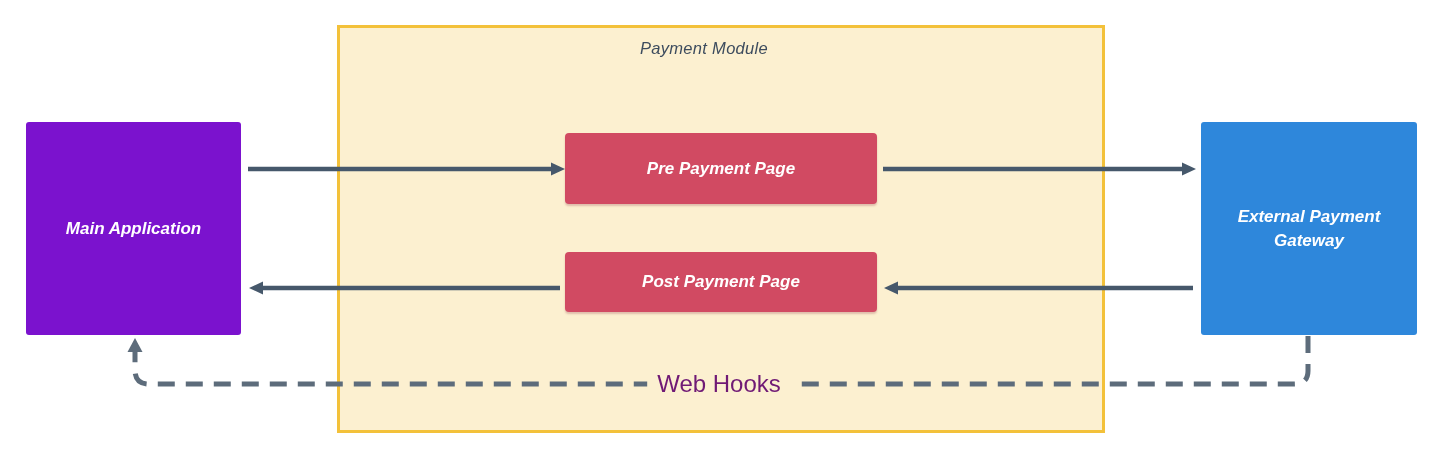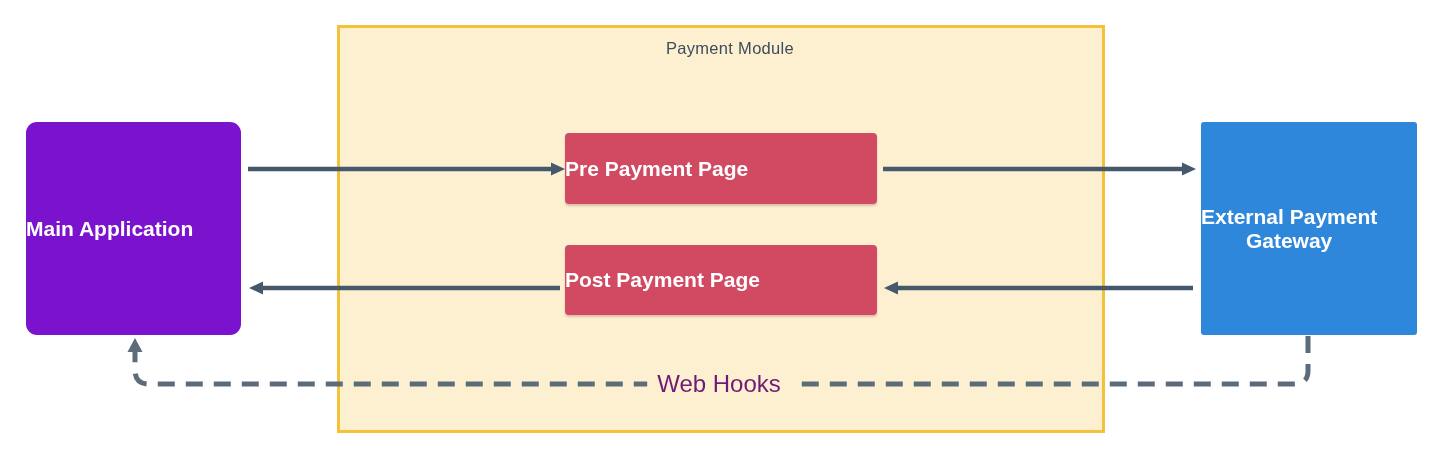--- a/index.html
+++ b/index.html
@@ -8,54 +8,57 @@
     width: 1442px;
     height: 458px;
     background: #ffffff;
     font-family: "Liberation Sans", sans-serif;
     overflow: hidden;
   }
   .node {
     position: absolute;
     display: flex;
     align-items: center;
+    justify-content: center;
     text-align: center;
     color: #ffffff;
     font-weight: bold;
-    font-size: 21px;
+    font-size: 17px;
     box-sizing: border-box;
+    font-style: italic;
   }
   #main-app {
     left: 26px; top: 122px; width: 215px; height: 213px;
     background: #7b12ce;
-    border-radius: 11px;
+    border-radius: 3px;
   }
   #payment-module {
     position: absolute;
     left: 337px; top: 25px; width: 768px; height: 408px;
     background: #fcf0d0;
     border: 3px solid #f3c13a;
     box-sizing: border-box;
   }
   #payment-module-title {
     position: absolute;
-    left: 346px; top: 39px; width: 768px;
+    left: 320px; top: 39px; width: 768px;
     text-align: center;
     color: #3d4c5e;
     font-size: 16.5px;
     letter-spacing: 0.3px;
+    font-style: italic;
   }
   .red-node {
     left: 565px; width: 312px;
     background: #d14a62;
     border-radius: 4px;
     box-shadow: 0 2px 2px rgba(140, 40, 60, 0.25);
   }
   #pre-payment  { top: 133px; height: 71px; }
-  #post-payment { top: 245px; height: 70px; }
+  #post-payment { top: 252px; height: 60px; }
   #gateway {
     left: 1201px; top: 122px; width: 216px; height: 213px;
     background: #2e87db;
     border-radius: 3px;
     line-height: 24px;
   }
   #arrows-layer {
     position: absolute;
     left: 0; top: 0;
     pointer-events: none;

